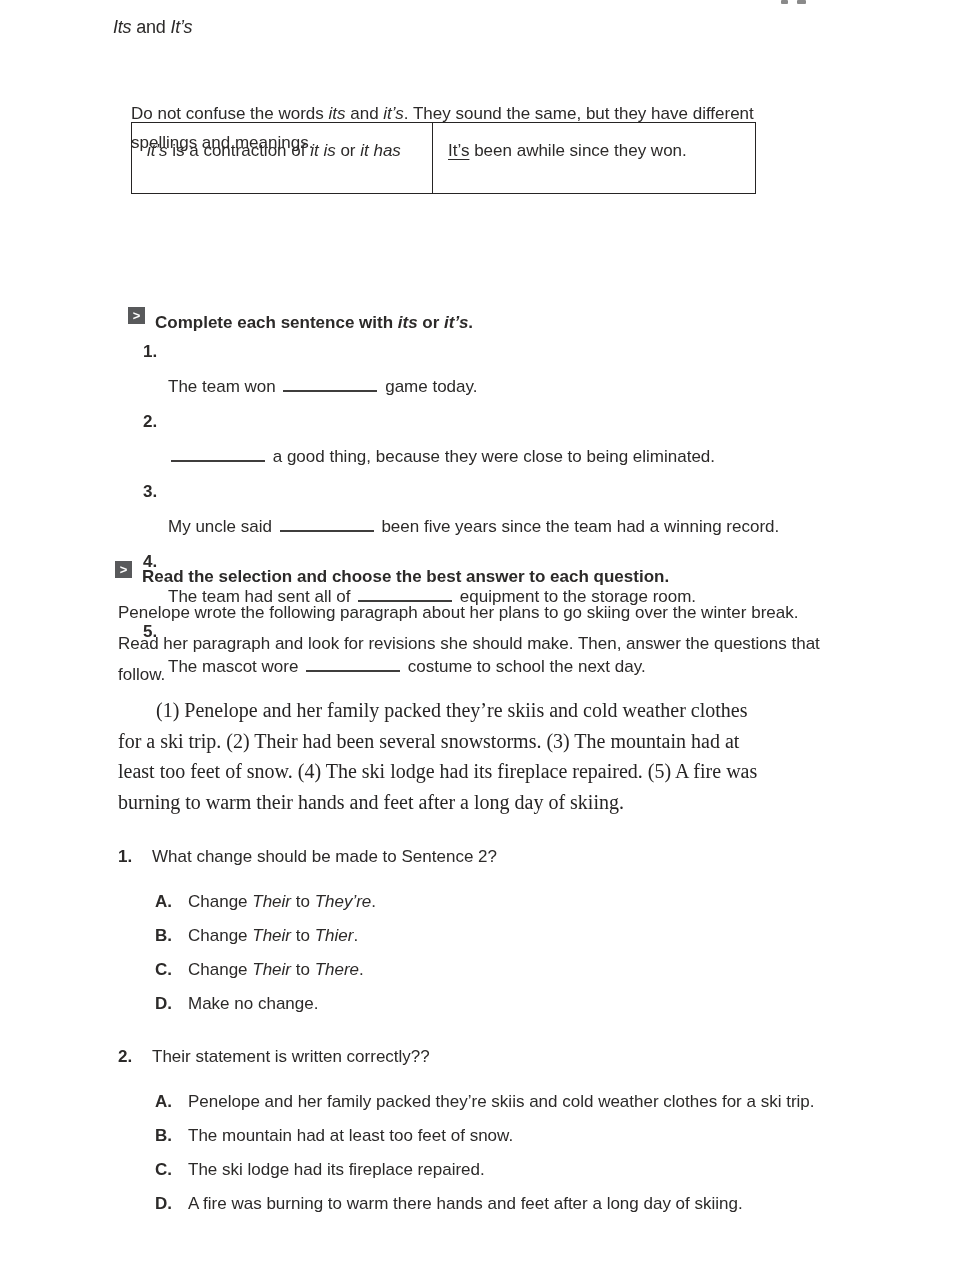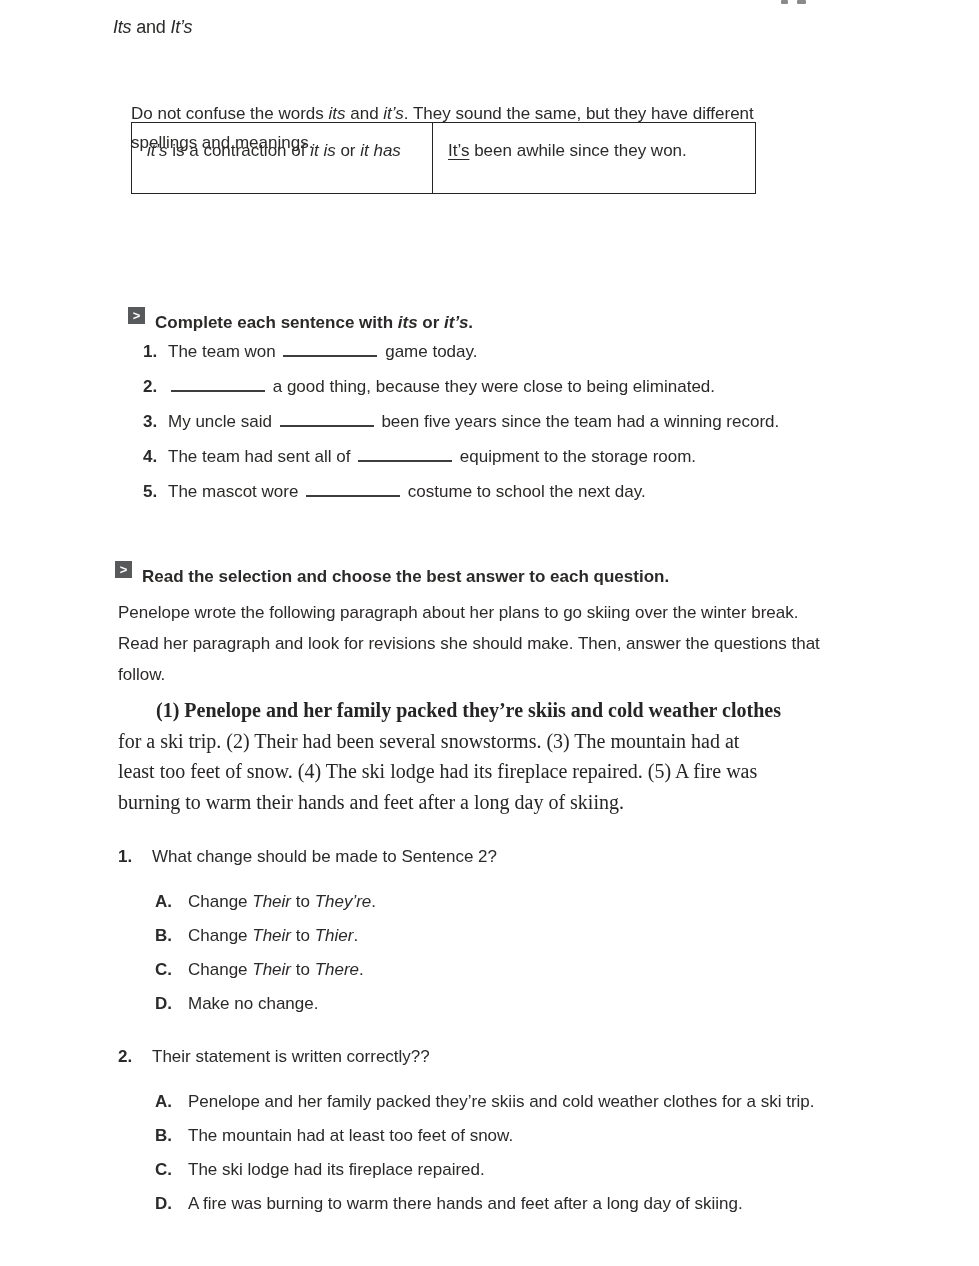--- a/index.html
+++ b/index.html
@@ -36,30 +36,30 @@
   #ex2-header{top:551px;left:115px;}
   .chevron-box{width:17px;height:17px;background:#58595b;color:#ffffff;display:flex;
                align-items:center;justify-content:center;font-size:13px;font-weight:700;
                line-height:17px;flex:0 0 auto;}
   .sec-title{font-size:17px;font-weight:700;margin-top:16px;}
 
   
   #ex1-items{top:341px;left:143px;width:780px;}
   .item{display:flex;font-size:17px;line-height:22px;margin-bottom:13px;}
   .item-num{font-weight:700;width:25px;flex:0 0 auto;}
-  .item-text{white-space:nowrap;}
+  .item-text{white-space:nowrap;margin-top:35px;}
 
   
   #preamble{top:580px;left:118px;width:705px;font-size:17px;line-height:31px;}
 
   
   #passage{top:695px;left:118px;width:726px;overflow:hidden;
            font-family:"Liberation Serif",serif;font-size:20px;line-height:30.5px;color:#262424;}
   .p-line{white-space:nowrap;}
-  .p-line.indent{text-indent:38px;font-weight:bold;}
+  .p-line.indent{text-indent:38px;}
 
   
   .question{position:absolute;left:118px;width:800px;}
   #q1{top:842px;}
   #q2{top:1042px;}
   .q-line{display:flex;font-size:17px;line-height:30px;}
   .q-num{font-weight:700;width:34px;flex:0 0 auto;}
   .options{margin-top:15px;margin-left:37px;}
   .opt{display:flex;font-size:17px;line-height:30px;margin-bottom:4px;}
   .opt-letter{font-weight:700;width:33px;flex:0 0 auto;}

